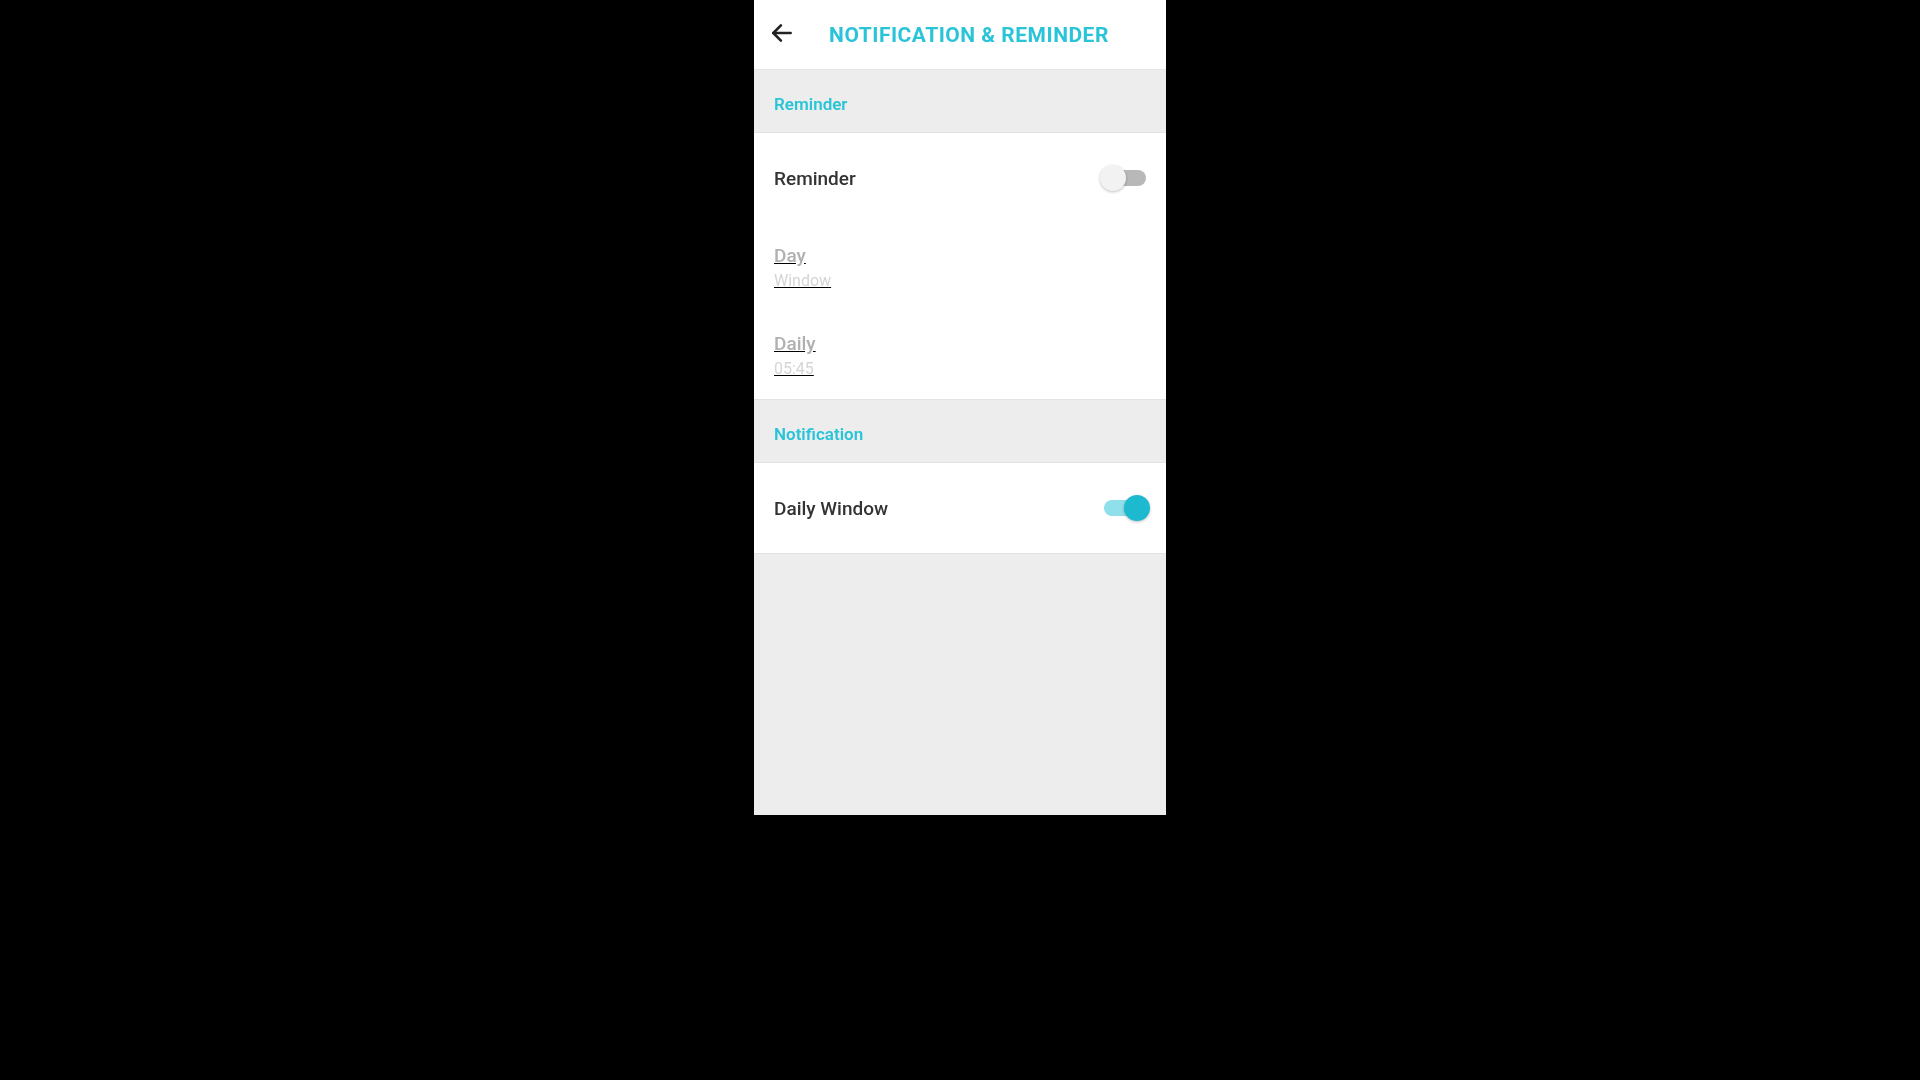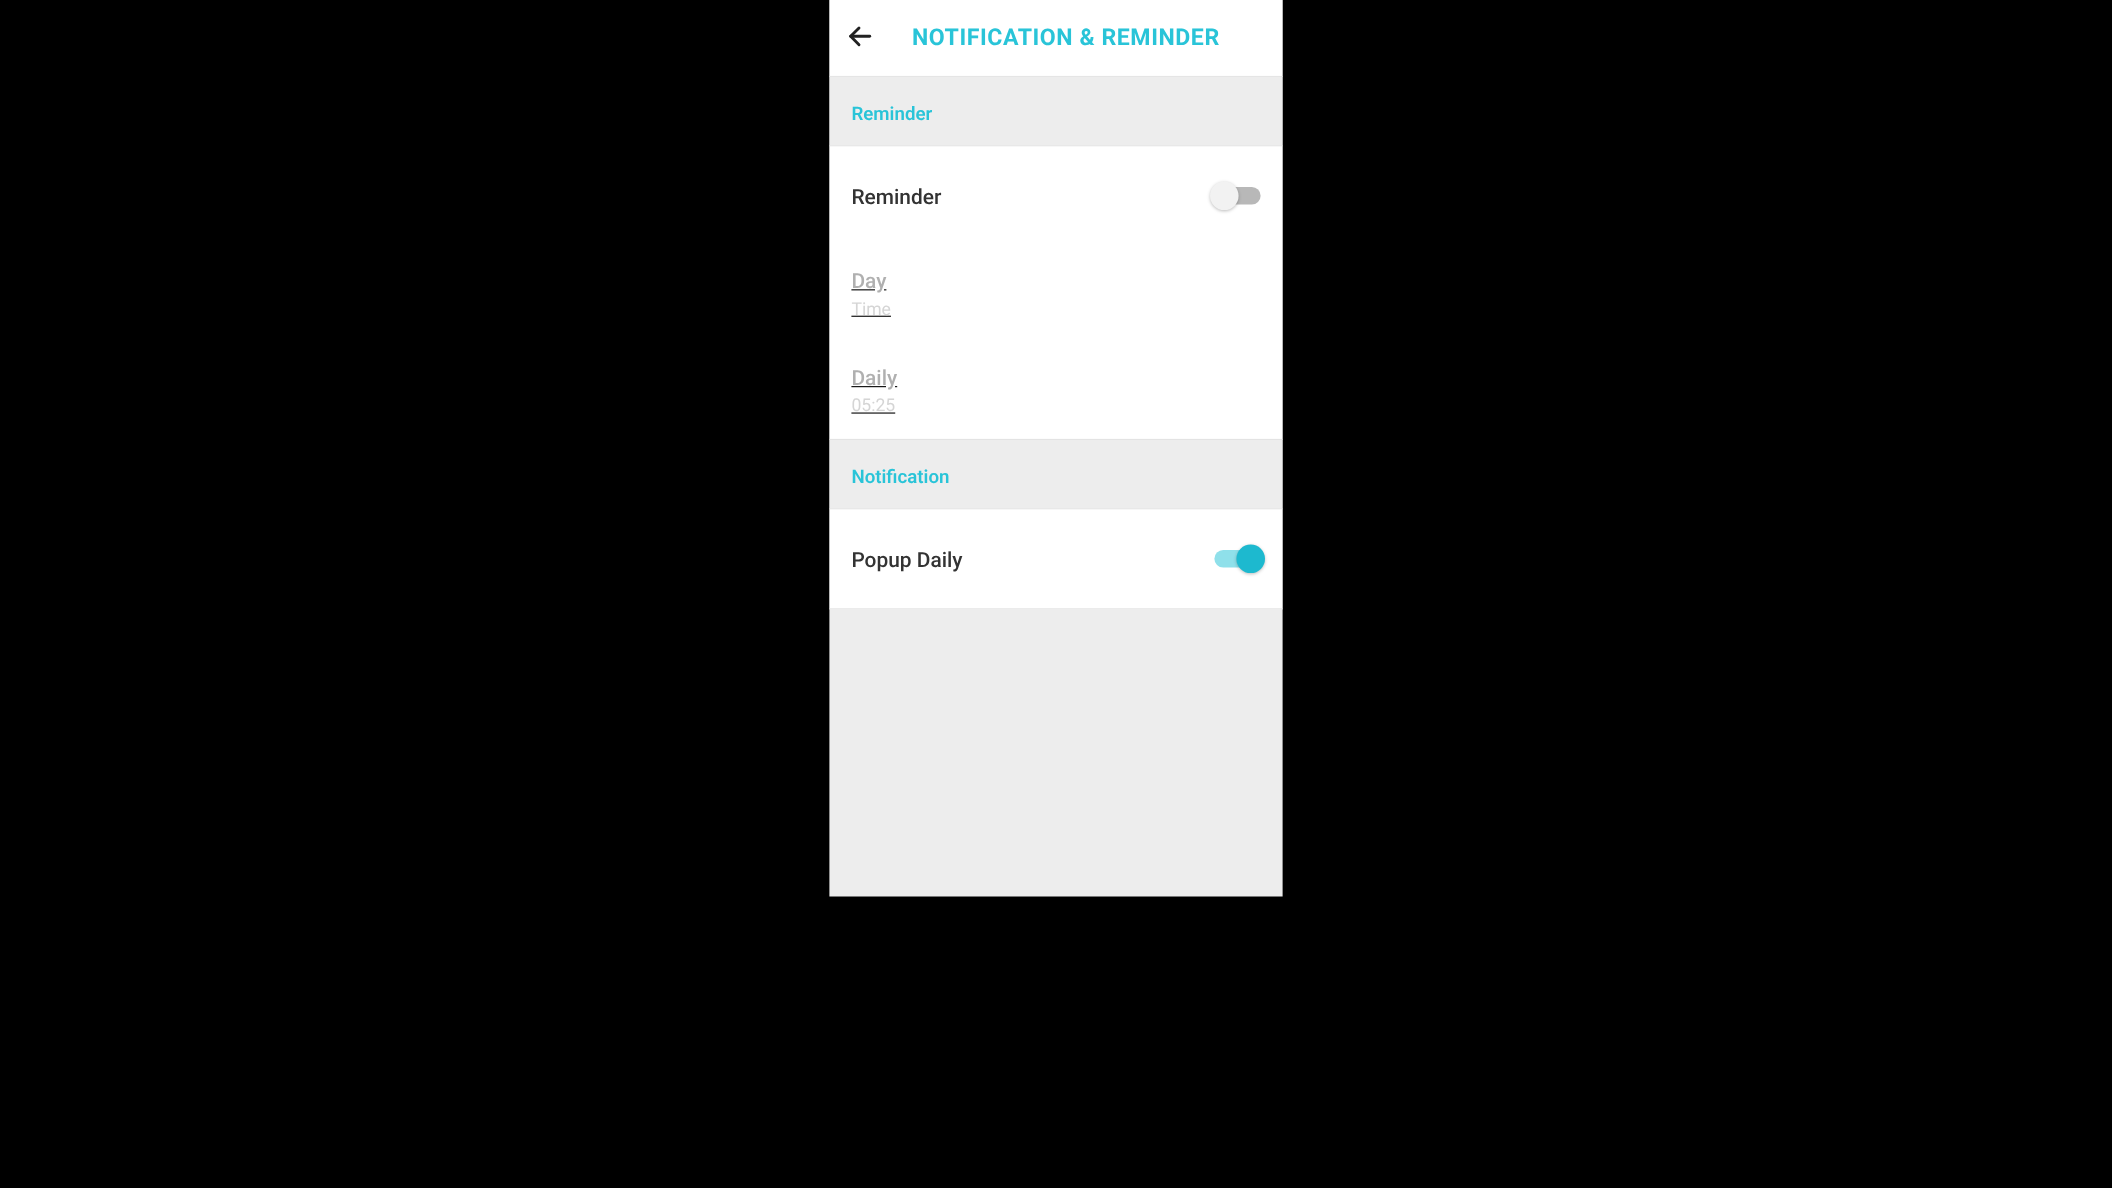--- a/index.html
+++ b/index.html
@@ -127,39 +127,39 @@
         <span class="row-label">Reminder</span>
       </div>
       <div class="toggle off">
         <div class="knob"></div>
       </div>
     </div>
 
     <div class="row tight disabled">
       <div class="row-text">
         <span class="row-label">Day</span>
-        <span class="row-sub">Time</span>
+        <span class="row-sub">Window</span>
       </div>
     </div>
 
     <div class="row tight disabled">
       <div class="row-text">
         <span class="row-label">Daily</span>
-        <span class="row-sub">05:25</span>
+        <span class="row-sub">05:45</span>
       </div>
     </div>
 
   </div>
 
   <div class="section-header">Notification</div>
   <div class="list">
 
     <div class="row">
       <div class="row-text">
-        <span class="row-label">Popup Daily</span>
+        <span class="row-label">Daily Window</span>
       </div>
       <div class="toggle on">
         <div class="knob"></div>
       </div>
     </div>
 
 
   </div>
 
 </div>

